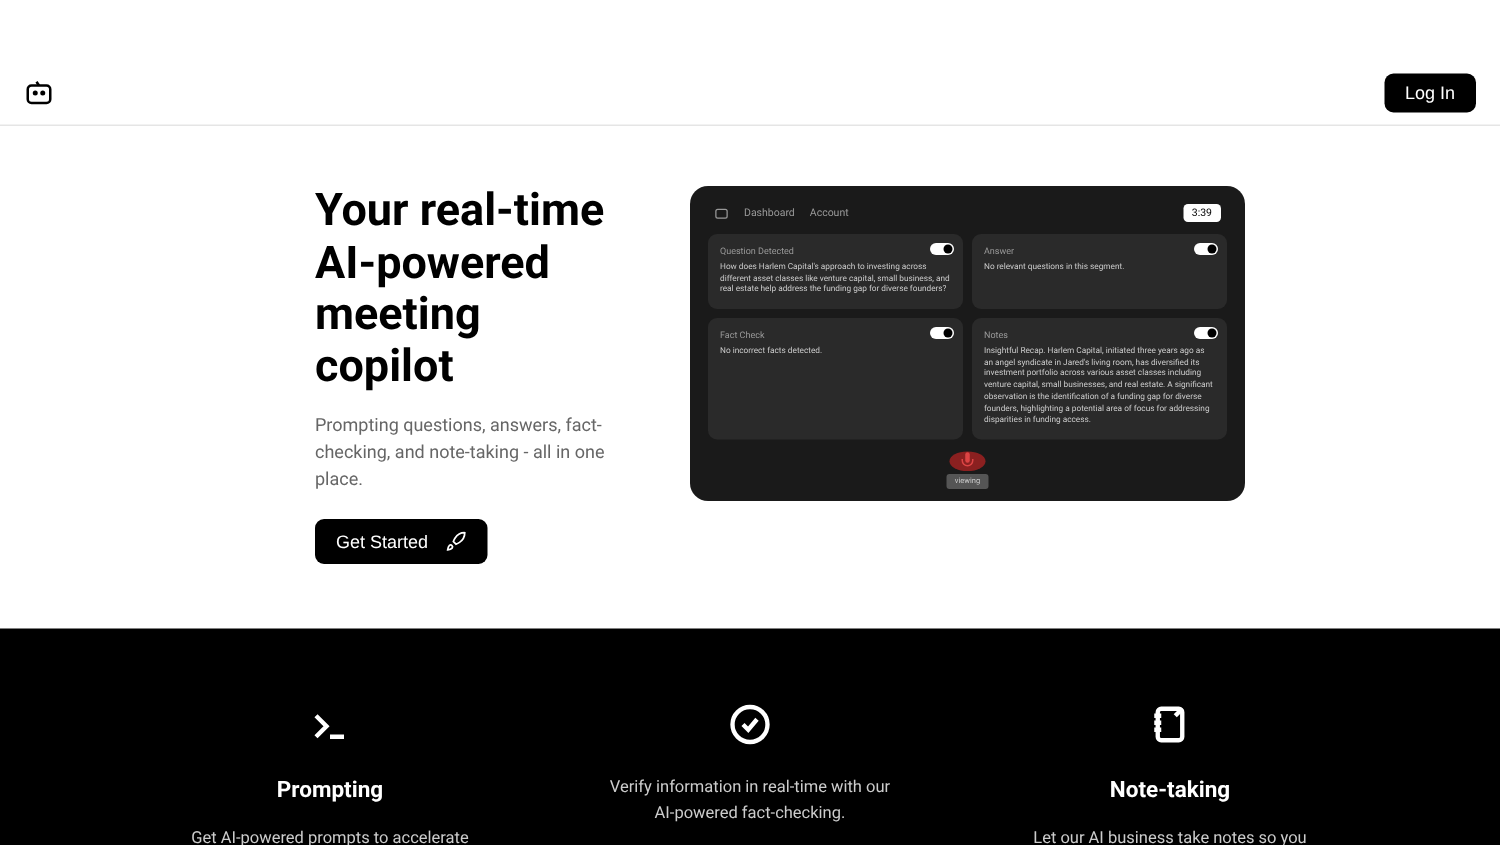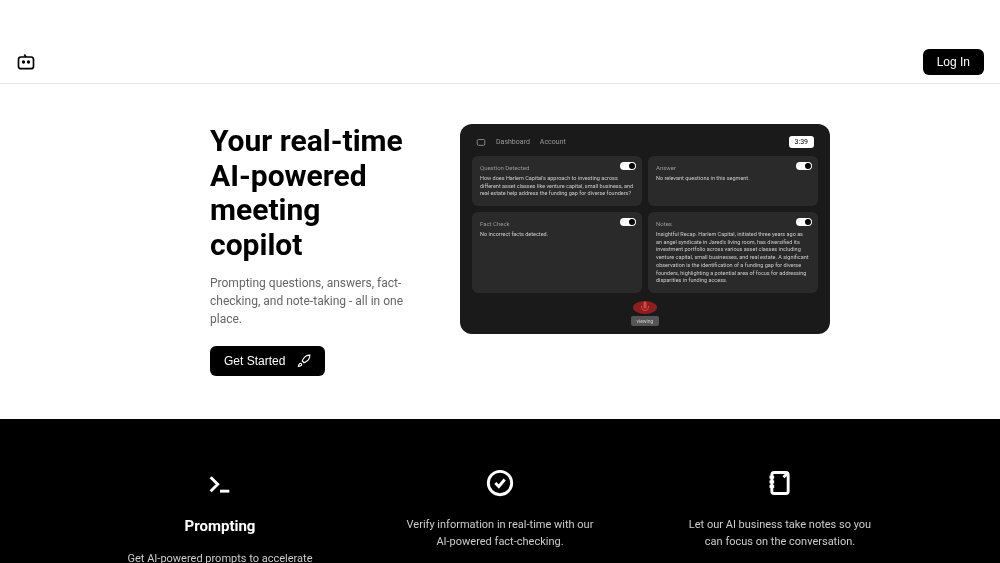--- a/index.html
+++ b/index.html
@@ -128,15 +128,16 @@
   <div class="feature">
     <div class="feature-icon">
       <svg width="28" height="28" viewBox="0 0 24 24" fill="none" stroke="#fff" stroke-width="2.5">
           <rect x="5" y="3" width="14" height="18" rx="2"></rect>
           <line x1="3" y1="7" x2="7" y2="7"></line>
           <line x1="3" y1="11" x2="7" y2="11"></line>
           <line x1="3" y1="15" x2="7" y2="15"></line>
           <path d="M15 7 L19 3"></path>
         </svg>
     </div>
+    <h3 class="feature-title">Note-taking</h3>
     <p class="feature-desc">Let our AI business take notes so you can focus on the conversation.</p>
   </div>
 </section>
 
 </body></html>

